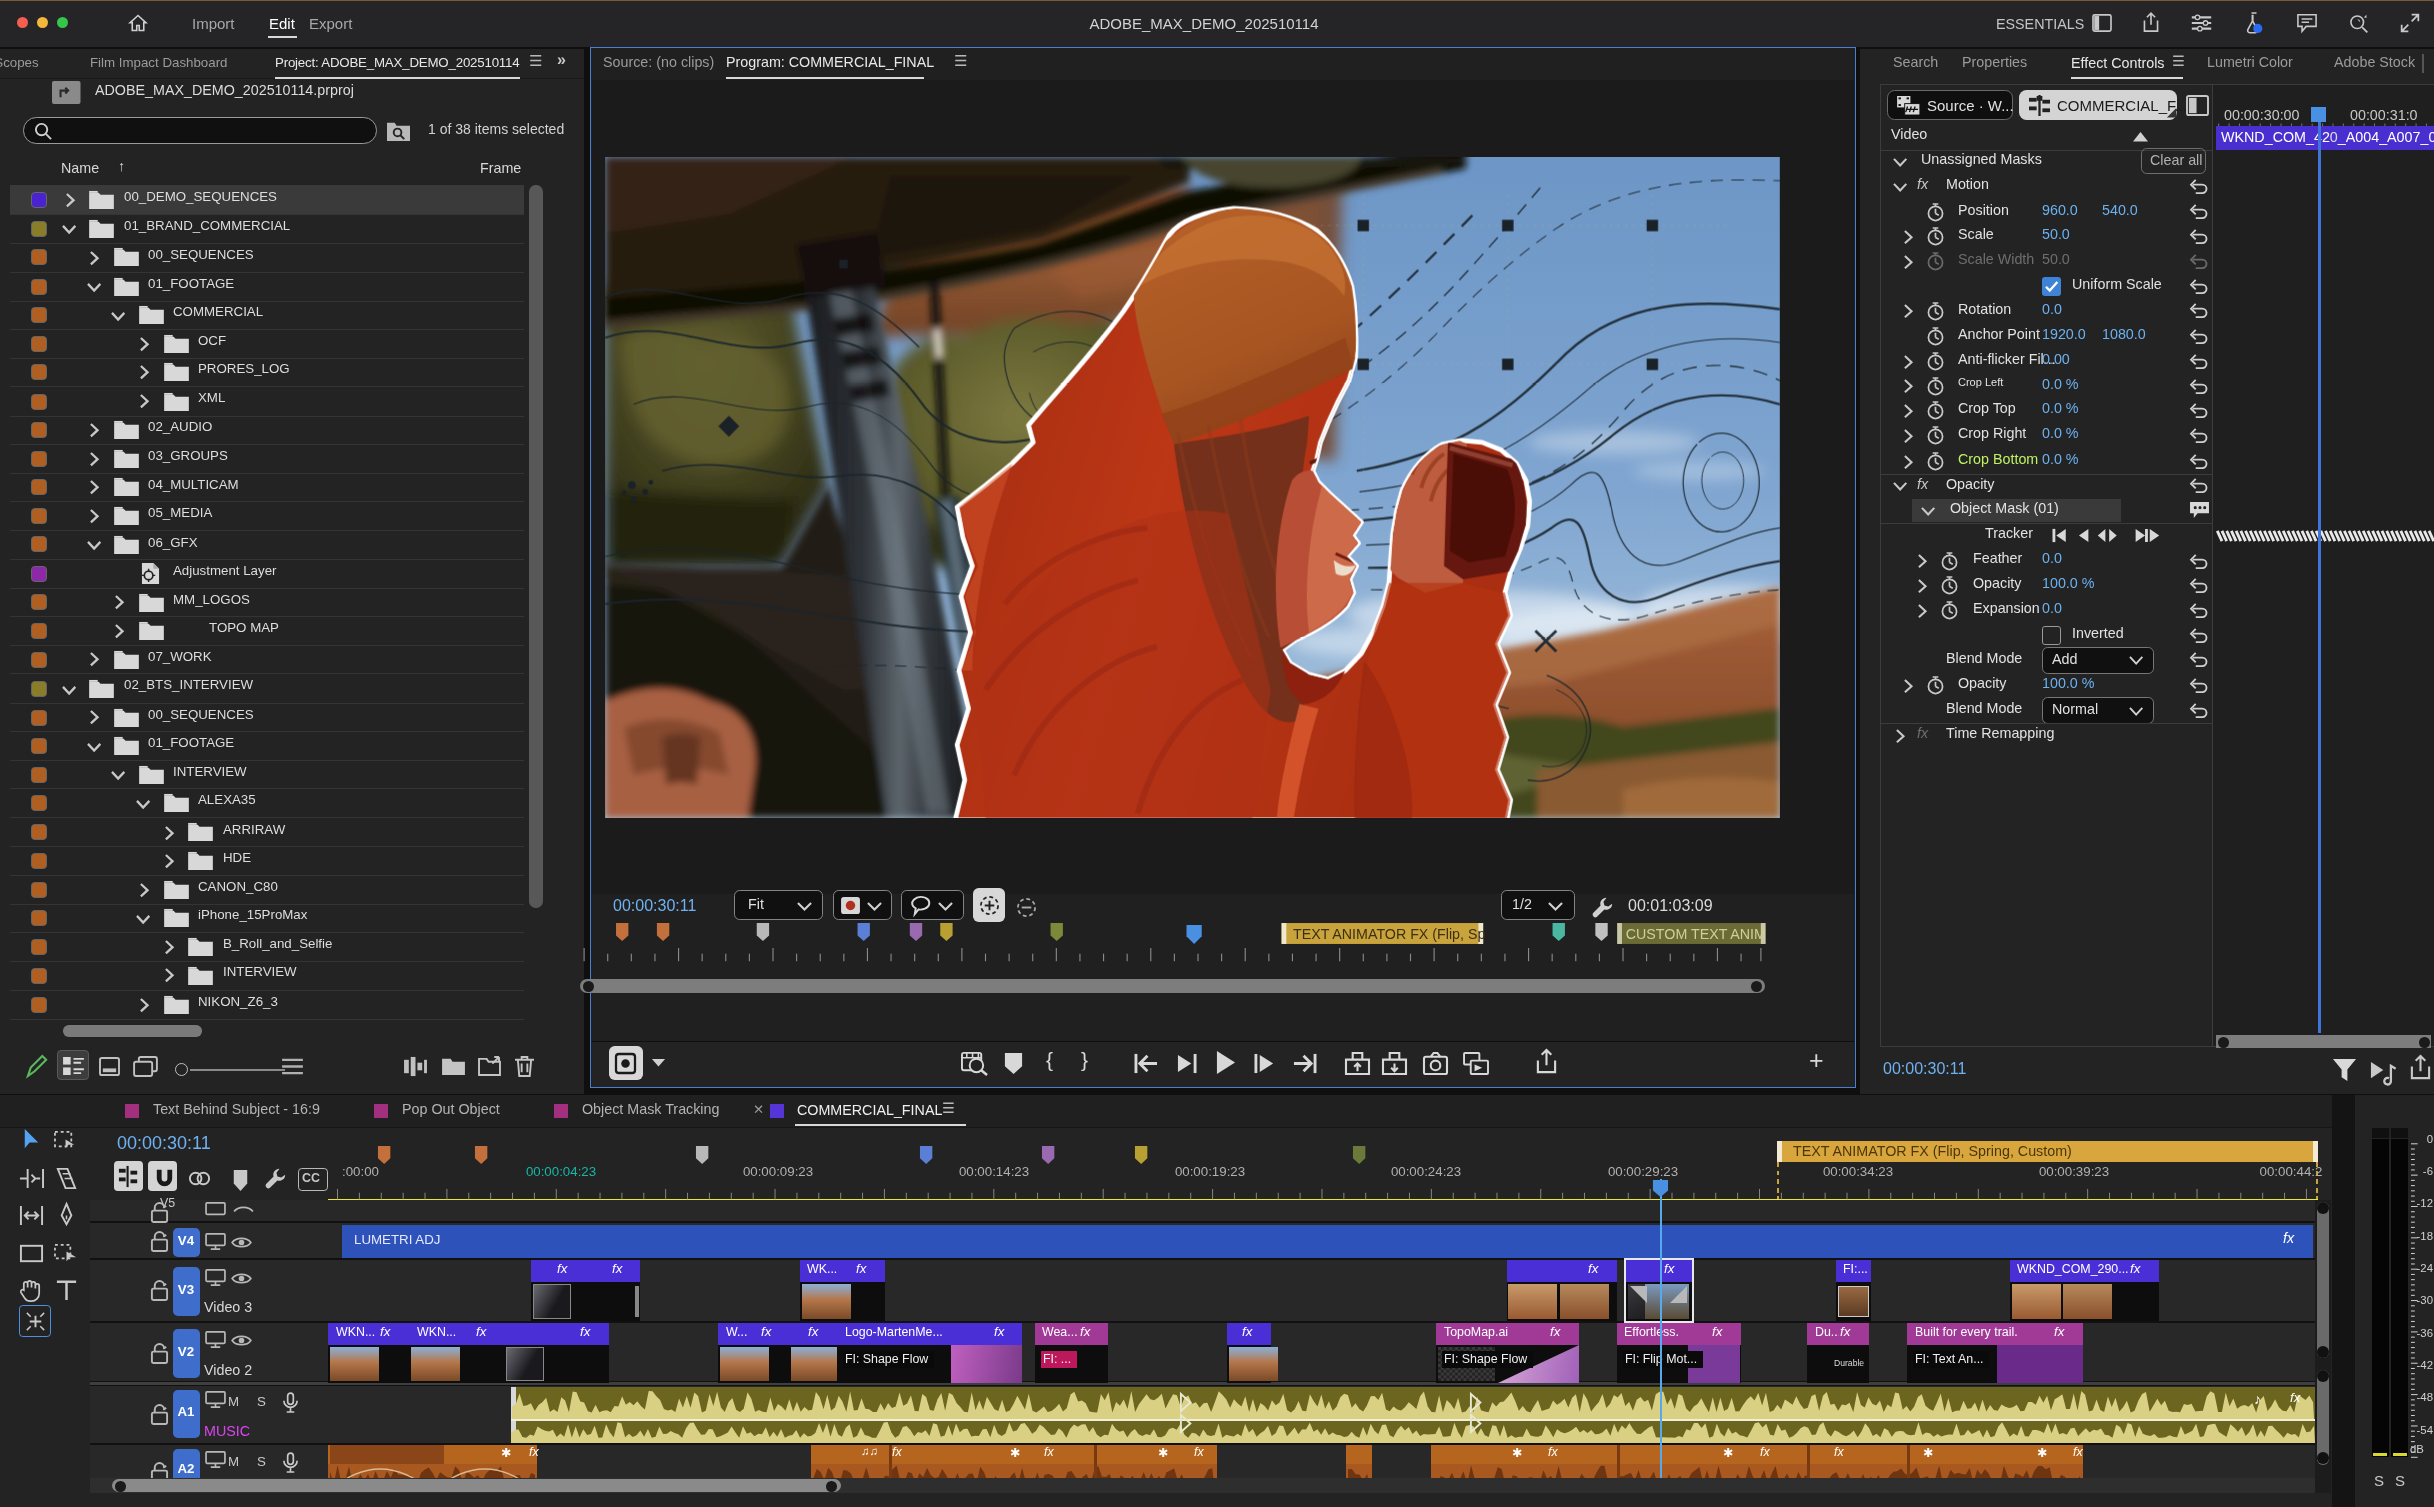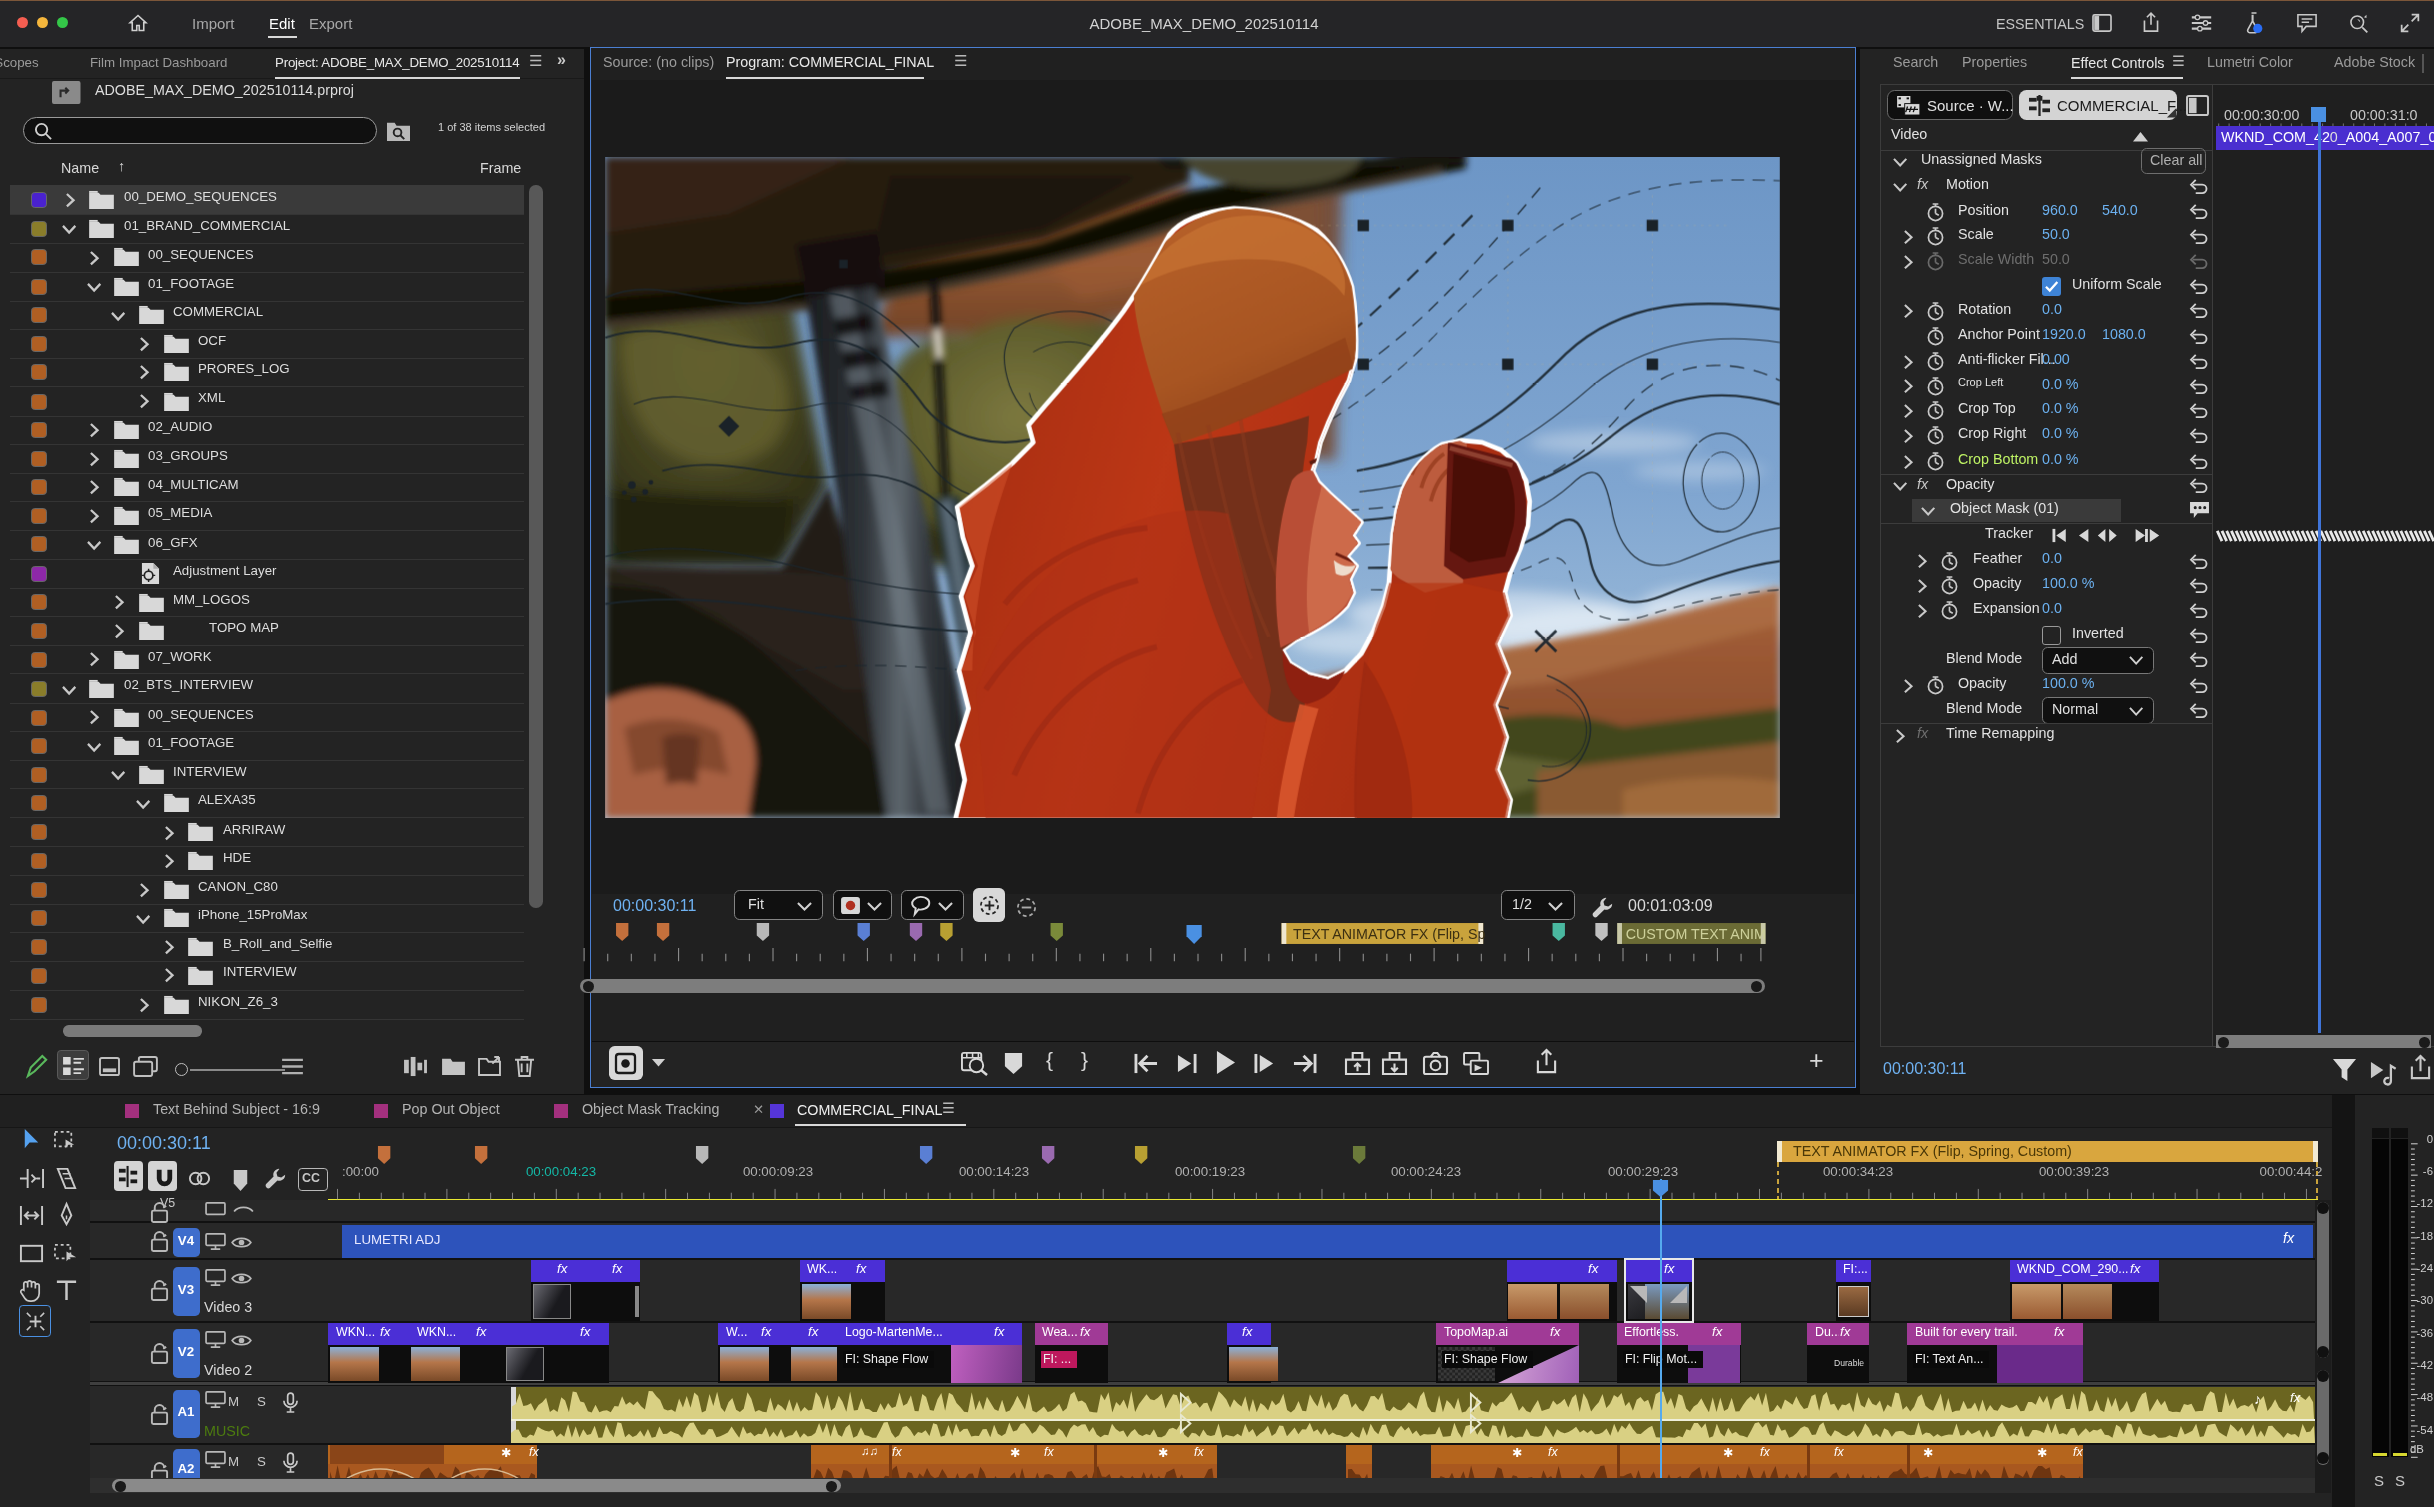--- a/index.html
+++ b/index.html
@@ -72,21 +72,21 @@
 <div class="abs" style="left:23px;top:117px;width:354px;height:27px;background:#101010;border:1.9px solid #9a9a9a;border-radius:13.3px;"></div>
 <svg style="left:34px;top:122px;" width="18" height="18" viewBox="0 0 19 19">
       <circle cx="8" cy="8" r="6" fill="none" stroke="#cfcfcf" stroke-width="2"></circle>
       <path d="M12.5 12.5 18 18" stroke="#cfcfcf" stroke-width="2"></path>
     </svg>
 <svg style="left:386px;top:119px;" width="25" height="23" viewBox="0 0 26 24">
       <path d="M1 4h8l2 3h14v16H1z" fill="#b8b8b8"></path>
       <circle cx="12" cy="14" r="4" fill="none" stroke="#222" stroke-width="2"></circle>
       <path d="M15 17l4 4" stroke="#222" stroke-width="2"></path>
     </svg>
-<div class="txt" style="left:428px;top:121px;font-size:11px;color:#d2d2d2;margin-left:10px;">1 of 38 items selected</div>
+<div class="txt" style="left:428px;top:121px;font-size:14px;color:#d2d2d2;">1 of 38 items selected</div>
 <div class="txt" style="left:61px;top:160px;font-size:14.3px;color:#d8d8d8;">Name</div>
 <div class="txt" style="left:118px;top:158px;font-size:14.3px;color:#d8d8d8;">↑</div>
 <div class="txt" style="left:480px;top:160px;font-size:14.3px;color:#d8d8d8;">Frame</div>
 <div class="abs" style="left:9.5px;top:185px;width:514px;height:834px;border-top:1px solid #3a3a3a;"></div>
 <div class="abs" style="left:9.5px;top:185px;width:514px;height:28.5px;background:#3a3a3a;"></div>
 <div class="row-sep" style="left:9.5px;top:214px;width:514px;"></div>
 <div class="abs" style="left:31px;top:192px;width:16px;height:16px;border-radius:3.8px;background:#4a22cf;border:1px solid #666;"></div>
 <svg style="left:65px;top:193px;" width="9.5" height="14.3" viewBox="0 0 10 15">
       <path d="M2 1l7 6.5L2 14" fill="none" stroke="#c8c8c8" stroke-width="2.4"></path>
     </svg>
@@ -1487,21 +1487,21 @@
 <svg style="left:205px;top:1391px;" width="21" height="17" viewBox="0 0 22 18">
       <rect x="1" y="1" width="20" height="12" rx="1" fill="none" stroke="#b8b8b8" stroke-width="1.8"></rect>
       <path d="M6 17h10M11 13v4" stroke="#b8b8b8" stroke-width="1.8"></path>
     </svg>
 <div class="txt" style="left:228px;top:1394px;font-size:13.3px;color:#c8c8c8;">M</div>
     <div class="txt" style="left:257px;top:1394px;font-size:13.3px;color:#c8c8c8;">S</div>
     <svg style="left:282px;top:1392px;" width="17" height="23" viewBox="0 0 18 24">
       <rect x="6" y="1" width="6" height="12" rx="3" fill="none" stroke="#c8c8c8" stroke-width="1.8"></rect>
       <path d="M2 9a7 7 0 0 0 14 0M9 16v5M5 21h8" fill="none" stroke="#c8c8c8" stroke-width="1.8"></path>
     </svg>
-<div class="txt" style="left:204px;top:1423px;font-size:14.3px;color:#4d7c0f;">MUSIC</div>
+<div class="txt" style="left:204px;top:1423px;font-size:14.3px;color:#d946ef;">MUSIC</div>
 <svg style="left:150px;top:1462px;" width="19" height="21" viewBox="0 0 20 22">
       <rect x="2" y="9" width="16" height="12" rx="1.5" fill="none" stroke="#b8b8b8" stroke-width="2"></rect>
       <path d="M5 9V6a5 5 0 0 1 10 0" fill="none" stroke="#b8b8b8" stroke-width="2"></path>
       <path d="M14 6 17 4" stroke="#b8b8b8" stroke-width="2"></path>
     </svg>
 <div class="abs" style="left:173px;top:1449px;width:27px;height:42px;background:#3e6dcc;border-radius:4.8px;"></div>
     <div class="txt" style="left:186px;top:1461px;font-size:13.3px;font-weight:bold;color:#fff;transform:translateX(-50%);">A2</div>
 <svg style="left:205px;top:1451px;" width="21" height="17" viewBox="0 0 22 18">
       <rect x="1" y="1" width="20" height="12" rx="1" fill="none" stroke="#b8b8b8" stroke-width="1.8"></rect>
       <path d="M6 17h10M11 13v4" stroke="#b8b8b8" stroke-width="1.8"></path>

